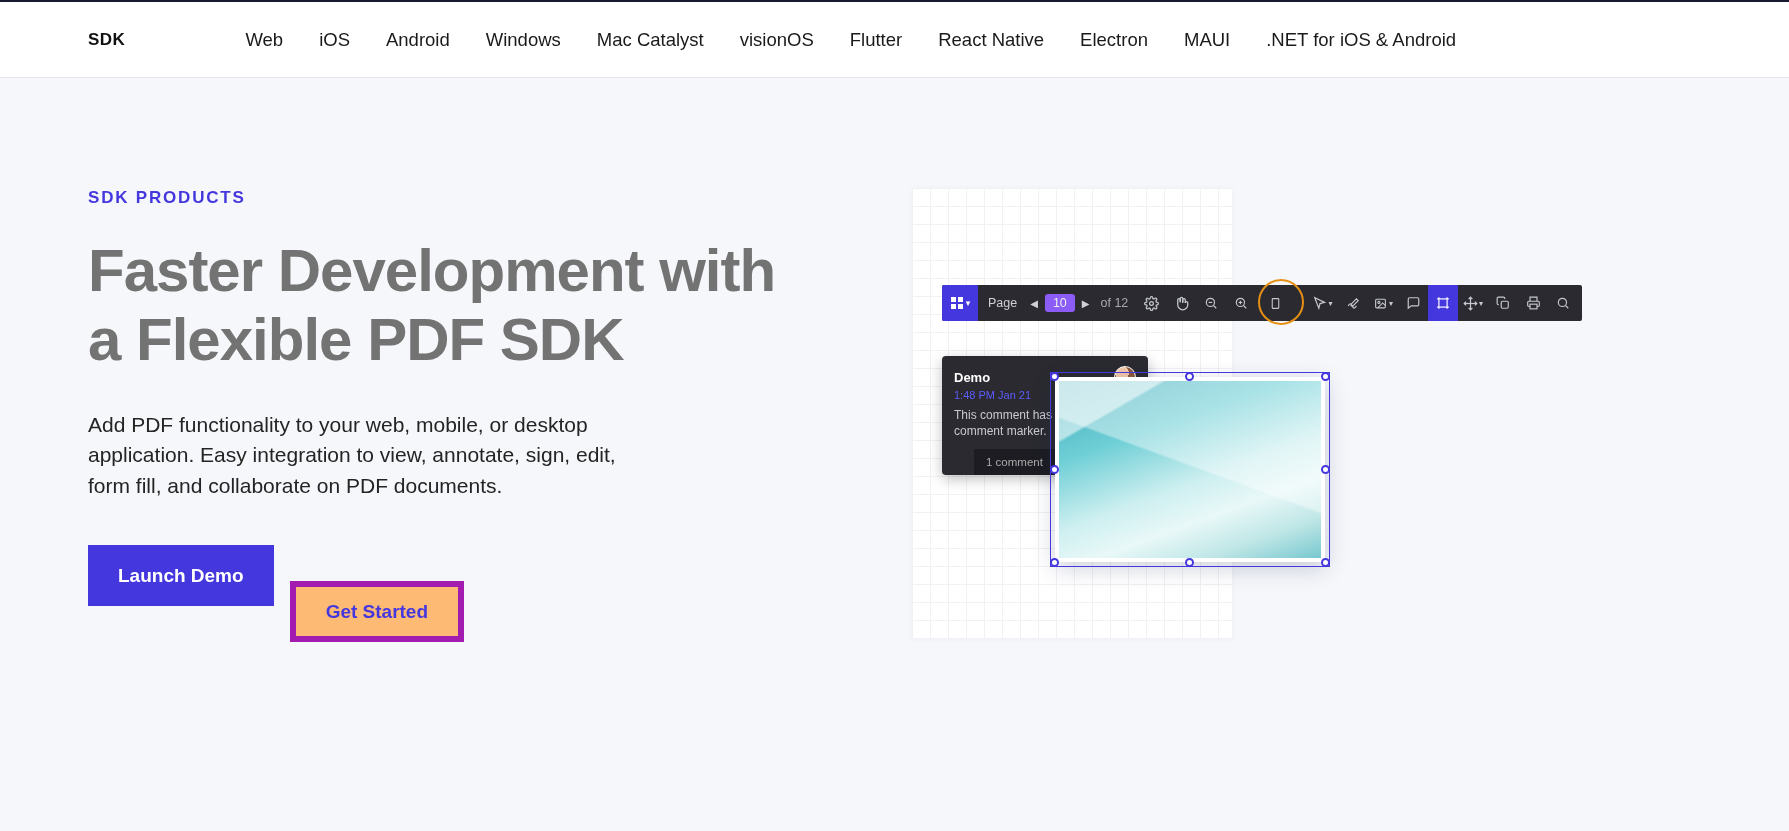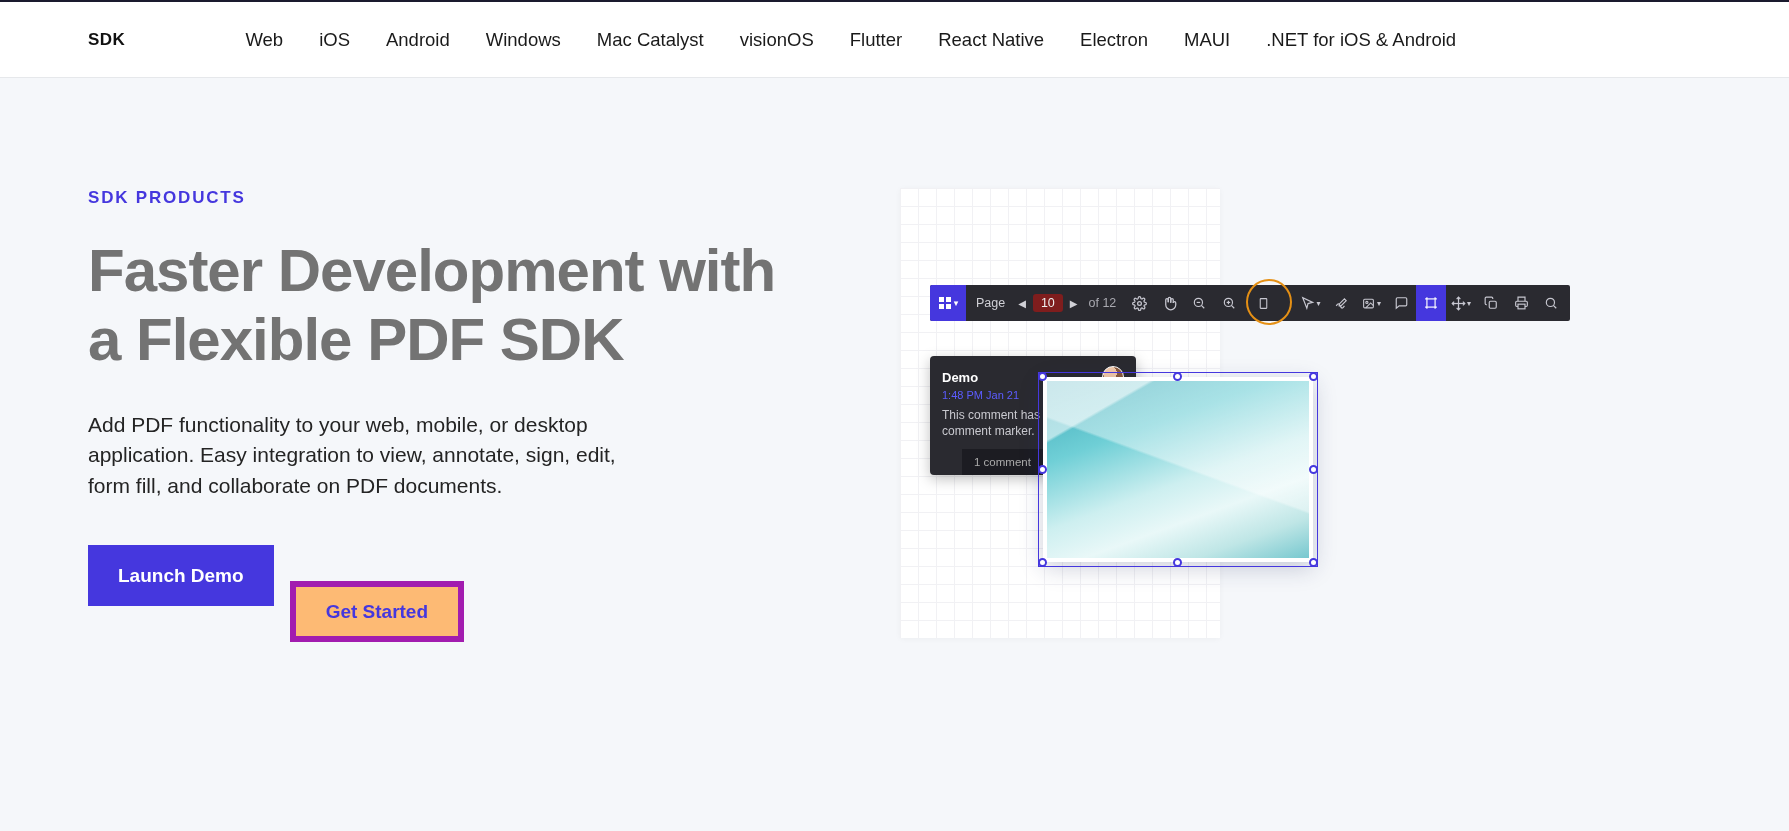--- a/index.html
+++ b/index.html
@@ -3,21 +3,21 @@
 <meta charset="utf-8">
 <style>
   * { box-sizing: border-box; margin: 0; padding: 0; }
   body { font-family: -apple-system, BlinkMacSystemFont, "Segoe UI", Helvetica, Arial, sans-serif; width: 1789px; background: #f5f7fa; border-top: 2px solid #1a1a2e; }
   
   .topnav { background: #fff; height: 76px; display: flex; align-items: center; padding: 0 88px; border-bottom: 1px solid #e6e8eb; }
   .brand { font-weight: 700; font-size: 17px; color: #111; letter-spacing: 0.5px; margin-right: 120px; }
   .nav-items { display: flex; gap: 36px; }
   .nav-item { font-size: 18.5px; color: #1a1a1a; cursor: pointer; white-space: nowrap; }
   
-  .hero { display: flex; padding: 110px 0 60px 88px; gap: 32px; }
+  .hero { display: flex; padding: 110px 0 60px 88px; gap: 44px; }
   .hero-left { flex: 0 0 700px; }
   .eyebrow { color: #4537de; font-size: 17px; font-weight: 600; letter-spacing: 1.8px; margin-bottom: 28px; }
   .headline { font-size: 60px; line-height: 1.15; font-weight: 700; color: #737373; letter-spacing: -1px; margin-bottom: 36px; }
   .subcopy { font-size: 21px; line-height: 1.45; color: #242424; max-width: 560px; margin-bottom: 44px; }
   .cta-row { display: flex; gap: 16px; }
   .btn { height: 61px; padding: 0 30px; font-size: 19px; font-weight: 600; border: none; cursor: pointer; display: inline-flex; align-items: center; }
   .btn-primary { background: #4537de; color: #fff; }
   .btn-secondary { background: #fdba74; color: #4537de; border: 6px solid #a21caf; margin-top: 36px; }
   
   .illus-wrap { flex: 1; position: relative; height: 520px; }
@@ -25,21 +25,21 @@
              background-image: linear-gradient(#f1f1f4 1px, transparent 1px), linear-gradient(90deg, #f1f1f4 1px, transparent 1px);
              background-size: 18px 18px; box-shadow: 0 1px 6px rgba(0,0,0,0.04); }
   
   .pdfbar { position: absolute; left: 110px; top: 97px; height: 36px; width: 640px; background: #2a2a30; display: flex; align-items: center; color: #c9c9cf; font-size: 12.5px; border-radius: 2px; }
   .grid-btn { background: #4537de; width: 36px; height: 100%; display:flex;align-items:center;justify-content:center; color:#fff; border-top-left-radius:2px; border-bottom-left-radius:2px;}
   .hand-circle { position:absolute; left:316px; top:-6px; width:46px;height:46px;border:2.5px solid #e59015;border-radius:50%;pointer-events:none;}
   .tb-icn { width: 30px; height: 100%; display:flex; align-items:center; justify-content:center; color:#c7c7d0; cursor:pointer; }
   .tb-icn.sel { background:#4537de; color:#fff;}
   .page-ctrl { display:flex; align-items:center; gap:0; margin:0 2px; }
   .page-lbl { padding: 0 8px; color:#d0d0d6;}
-  .page-num { background:#7f1d1d; color:#eee; padding:2px 8px; border-radius:3px; margin:0 2px;}
+  .page-num { background:#8b5cf6; color:#eee; padding:2px 8px; border-radius:3px; margin:0 2px;}
   .page-of { padding:0 6px; color:#a9a9b0;}
   .nav-tri { font-size:10px; padding:0 5px; color:#d0d0d6; cursor:pointer;}
   
   .comment { position:absolute; left:110px; top:168px; width:206px; background:#2a2a30; color:#ddd; border-radius:4px; font-size:12px; box-shadow:0 4px 14px rgba(0,0,0,0.25); overflow:hidden;}
   .comment-head { padding:10px 12px 0 12px; display:flex; align-items:center; justify-content:space-between;}
   .comment-name { font-weight:600; color:#fff; font-size:13px;}
   .avatar { width:22px;height:22px;border-radius:50%; background: radial-gradient(circle at 35% 30%, #f3c9a9 0 35%, #8b5a3c 36% 100%); border:1.5px solid #fff;}
   .comment-time { color:#5c5cff; font-size:11px; padding:1px 12px 6px;}
   .comment-body { padding:0 12px 10px; font-size:12px; line-height:1.35; color:#c9c9cf;}
   .comment-foot { background:#1c1c22; padding:7px 12px; font-size:11.5px; color:#aaa;margin-left:32px;}

